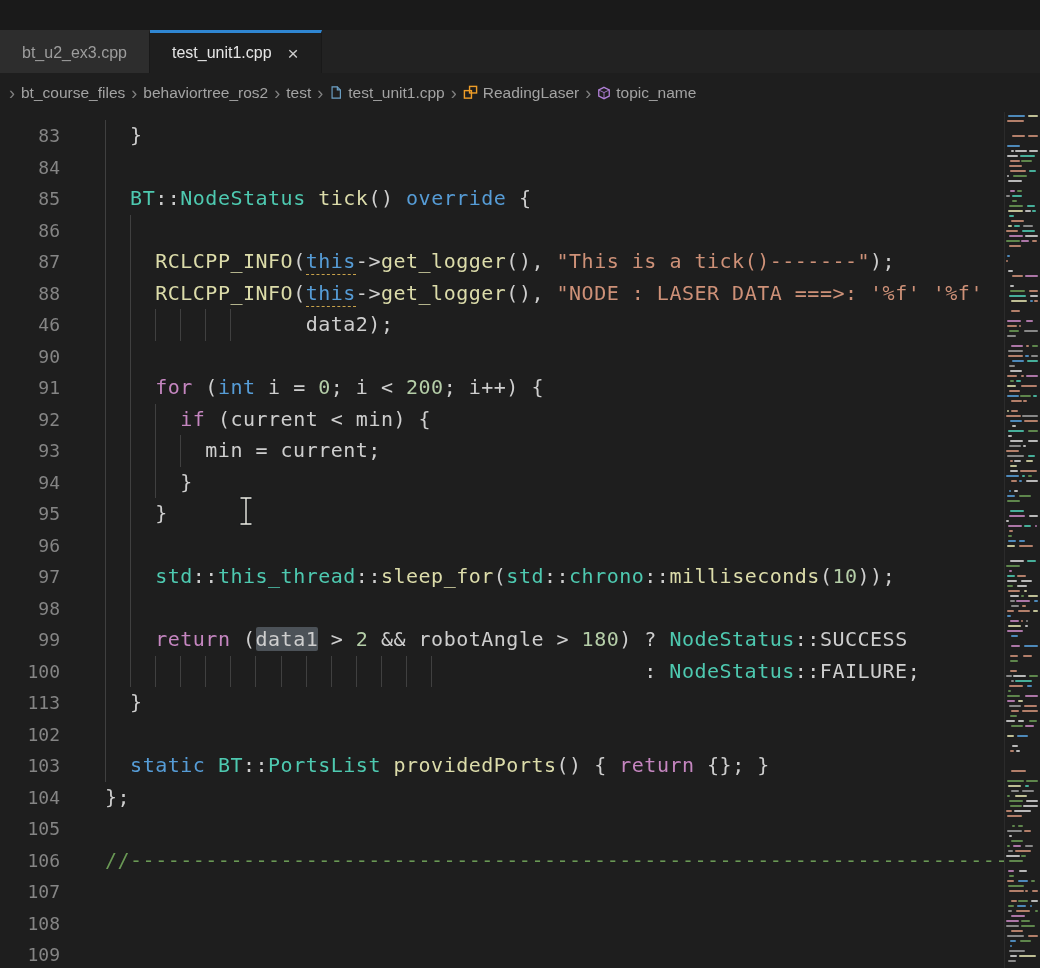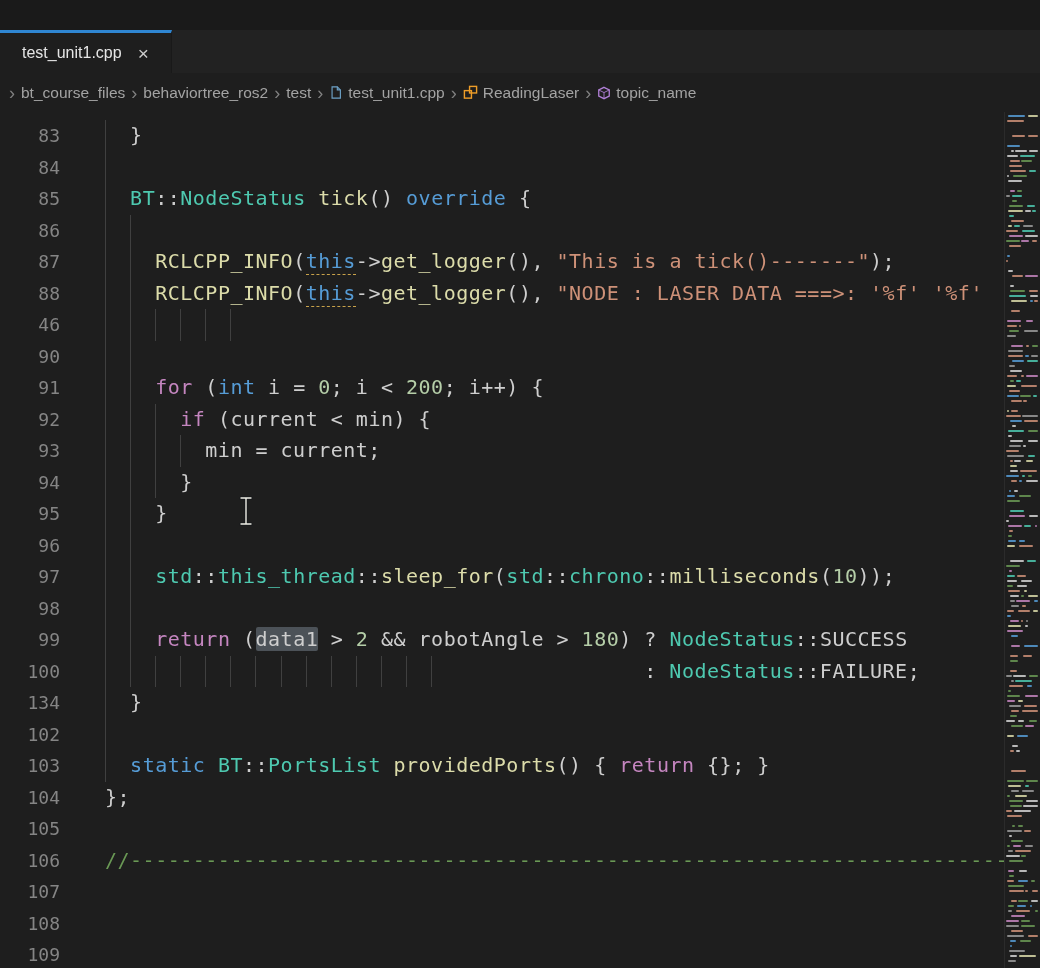--- a/index.html
+++ b/index.html
@@ -51,20 +51,23 @@
   .ibeam{position:absolute;left:238px;top:383px;pointer-events:none;}
 </style>
 </head>
 <body>
 
 <div class="window">
 
   <div class="titlebar"></div>
 
   <div class="tabbar">
+    <div class="tab inactive">
+      <span class="tab-label">bt_u2_ex3.cpp</span>
+    </div>
     <div class="tab active">
       <span class="tab-label">test_unit1.cpp</span>
       <span class="tab-close">×</span>
     </div>
   </div>
 
   <div class="breadcrumbs" id="breadcrumbs">
       <span class="crumb-sep">›</span>
       <span class="crumb">
         <span class="crumb-label">bt_course_files</span>
@@ -122,38 +125,38 @@
         <div class="lnum">91</div>
         <div class="lnum">92</div>
         <div class="lnum">93</div>
         <div class="lnum">94</div>
         <div class="lnum">95</div>
         <div class="lnum">96</div>
         <div class="lnum">97</div>
         <div class="lnum">98</div>
         <div class="lnum">99</div>
         <div class="lnum">100</div>
-        <div class="lnum">134</div>
+        <div class="lnum">113</div>
         <div class="lnum">102</div>
         <div class="lnum">103</div>
         <div class="lnum">104</div>
         <div class="lnum">105</div>
         <div class="lnum">106</div>
         <div class="lnum">107</div>
         <div class="lnum">108</div>
         <div class="lnum">109</div>
       </div>
     <div class="code" id="code">
         <div class="line"><span class="guide" style="left: 15px;"></span><span class="tk p">  }</span></div>
         <div class="line"><span class="guide" style="left: 15px;"></span></div>
         <div class="line"><span class="guide" style="left: 15px;"></span><span class="tk p">  </span><span class="tk type">BT</span><span class="tk p">::</span><span class="tk type">NodeStatus</span><span class="tk p"> </span><span class="tk fn">tick</span><span class="tk p">() </span><span class="tk kw">override</span><span class="tk p"> {</span></div>
         <div class="line"><span class="guide" style="left: 15px;"></span><span class="guide" style="left: 40.08px;"></span></div>
         <div class="line"><span class="guide" style="left: 15px;"></span><span class="guide" style="left: 40.08px;"></span><span class="tk p">    </span><span class="tk fn">RCLCPP_INFO</span><span class="tk p">(</span><span class="tk this">this</span><span class="tk p">-&gt;</span><span class="tk fn">get_logger</span><span class="tk p">(), </span><span class="tk str">"This is a tick()-------"</span><span class="tk p">);</span></div>
         <div class="line"><span class="guide" style="left: 15px;"></span><span class="guide" style="left: 40.08px;"></span><span class="tk p">    </span><span class="tk fn">RCLCPP_INFO</span><span class="tk p">(</span><span class="tk this">this</span><span class="tk p">-&gt;</span><span class="tk fn">get_logger</span><span class="tk p">(), </span><span class="tk str">"NODE : LASER DATA ===&gt;: '%f' '%f'</span></div>
-        <div class="line"><span class="guide" style="left: 15px;"></span><span class="guide" style="left: 40.08px;"></span><span class="guide" style="left: 65.16px;"></span><span class="guide" style="left: 90.24px;"></span><span class="guide" style="left: 115.32px;"></span><span class="guide" style="left: 140.4px;"></span></div>
+        <div class="line"><span class="guide" style="left: 15px;"></span><span class="guide" style="left: 40.08px;"></span><span class="guide" style="left: 65.16px;"></span><span class="guide" style="left: 90.24px;"></span><span class="guide" style="left: 115.32px;"></span><span class="guide" style="left: 140.4px;"></span><span class="tk p">                data2);</span></div>
         <div class="line"><span class="guide" style="left: 15px;"></span><span class="guide" style="left: 40.08px;"></span></div>
         <div class="line"><span class="guide" style="left: 15px;"></span><span class="guide" style="left: 40.08px;"></span><span class="tk p">    </span><span class="tk ctrl">for</span><span class="tk p"> (</span><span class="tk kw">int</span><span class="tk p"> i = </span><span class="tk num">0</span><span class="tk p">; i &lt; </span><span class="tk num">200</span><span class="tk p">; i++) {</span></div>
         <div class="line"><span class="guide" style="left: 15px;"></span><span class="guide" style="left: 40.08px;"></span><span class="guide" style="left: 65.16px;"></span><span class="tk p">      </span><span class="tk ctrl">if</span><span class="tk p"> (current &lt; min) {</span></div>
         <div class="line"><span class="guide" style="left: 15px;"></span><span class="guide" style="left: 40.08px;"></span><span class="guide" style="left: 65.16px;"></span><span class="guide" style="left: 90.24px;"></span><span class="tk p">        min = current;</span></div>
         <div class="line"><span class="guide" style="left: 15px;"></span><span class="guide" style="left: 40.08px;"></span><span class="guide" style="left: 65.16px;"></span><span class="tk p">      }</span></div>
         <div class="line"><span class="guide" style="left: 15px;"></span><span class="guide" style="left: 40.08px;"></span><span class="tk p">    }</span></div>
         <div class="line"><span class="guide" style="left: 15px;"></span><span class="guide" style="left: 40.08px;"></span></div>
         <div class="line"><span class="guide" style="left: 15px;"></span><span class="guide" style="left: 40.08px;"></span><span class="tk p">    </span><span class="tk type">std</span><span class="tk p">::</span><span class="tk type">this_thread</span><span class="tk p">::</span><span class="tk fn">sleep_for</span><span class="tk p">(</span><span class="tk type">std</span><span class="tk p">::</span><span class="tk type">chrono</span><span class="tk p">::</span><span class="tk fn">milliseconds</span><span class="tk p">(</span><span class="tk num">10</span><span class="tk p">));</span></div>
         <div class="line"><span class="guide" style="left: 15px;"></span><span class="guide" style="left: 40.08px;"></span></div>
         <div class="line"><span class="guide" style="left: 15px;"></span><span class="guide" style="left: 40.08px;"></span><span class="tk p">    </span><span class="tk ctrl">return</span><span class="tk p"> (</span><span class="tk hl">data1</span><span class="tk p"> &gt; </span><span class="tk num">2</span><span class="tk p"> &amp;&amp; robotAngle &gt; </span><span class="tk num">180</span><span class="tk p">) ? </span><span class="tk type">NodeStatus</span><span class="tk p">::SUCCESS</span></div>

